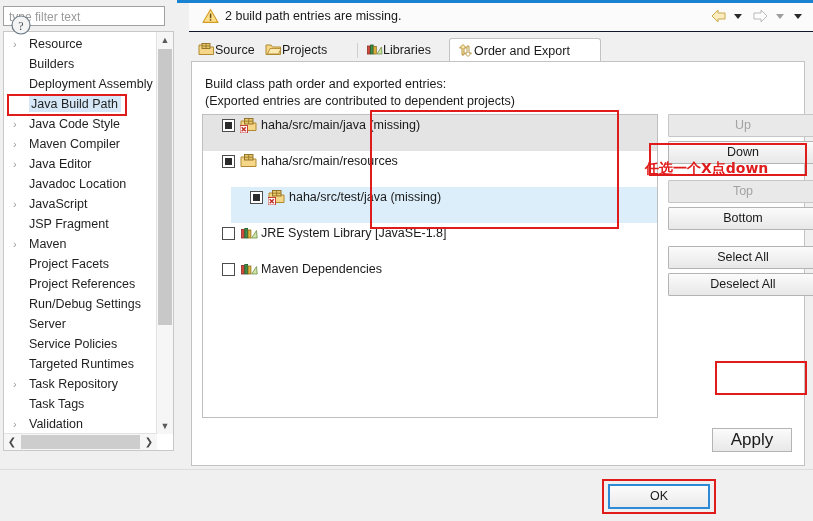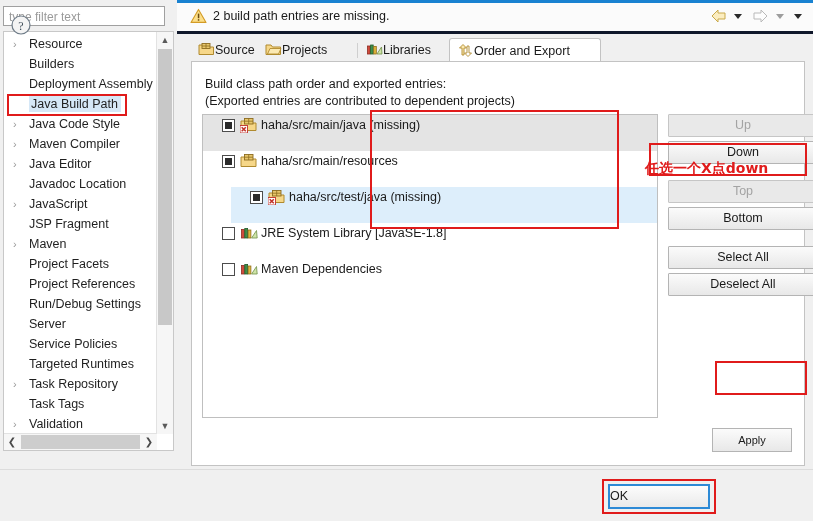--- a/index.html
+++ b/index.html
@@ -89,23 +89,23 @@
   
   .right-panel {
     position: absolute; left: 177px; top: 0; right: 0; height: 470px;
     background: #f0f0f0;
   }
   .blue-strip {
     position: absolute; left: 0; top: 0; right: 0; height: 3px;
     background: #1982d1;
   }
   .title-bar {
-    position: absolute; left: 0; top: 3px; right: 0; height: 28px;
+    position: absolute; left: 12px; top: 3px; right: 0; height: 28px;
     background: #fbfbfb;
-    border-bottom: 3px solid #0f172a;
+    border-bottom: 1px solid #0f172a;
   }
   .warn-icon {
     position: absolute; left: 13px; top: 5px; width: 17px; height: 16px;
   }
   .warn-text {
     position: absolute; left: 36px; top: 5px;
     font-size: 12.5px; line-height: 17px; color: #1a1a1a;
   }
   .nav-group { position: absolute; right: 6px; top: 5px; height: 18px; }
   .nav-arrow { display: inline-block; vertical-align: middle; width: 20px; height: 16px; }
@@ -202,38 +202,38 @@
   .ann-down {
     position: absolute; left: 472px; top: 143px; width: 158px; height: 33px;
     border: 2px solid #e01b1b; box-sizing: border-box;
   }
 
   
   .apply-btn {
     position: absolute; right: 12px; top: 366px; width: 80px; height: 24px;
     background: linear-gradient(#fbfbfb, #e8e8e8);
     border: 1px solid #b4b4b4; box-sizing: border-box;
-    font-size: 11px; text-align: center; line-height: 22px;
+    font-size: 17px; text-align: center; line-height: 22px;
   }
   .ann-apply {
     position: absolute; right: 6px; top: 361px; width: 92px; height: 34px;
     border: 2px solid #e01b1b; box-sizing: border-box;
   }
 
   
   .bottom-bar {
     position: absolute; left: 0; bottom: 0; width: 813px; height: 51px;
     background: #f0f0f0; border-top: 1px solid #dcdcdc;
   }
   .help-icon { position: absolute; left: 10px; top: 14px; width: 22px; height: 22px; }
   .okbtn {
     position: absolute; left: 608px; top: 484px; width: 102px; height: 25px;
     background: linear-gradient(#fcfcfc, #eaeaea);
     border: 2px solid #2d8ad6; box-sizing: border-box;
-    font-size: 12.5px; text-align: left; line-height: 21px;
+    font-size: 12.5px; text-align: center; line-height: 21px;
   }
   .ann-ok {
     position: absolute; left: 602px; top: 479px; width: 114px; height: 35px;
     border: 2px solid #e01b1b; box-sizing: border-box;
   }
   .cancelbtn {
     position: absolute; left: 704px; top: 484px; width: 80px; height: 25px;
     background: linear-gradient(#fbfbfb, #e8e8e8);
     border: 1px solid #b4b4b4; box-sizing: border-box;
     font-size: 12.5px; text-align: center; line-height: 23px; margin-top: 40px;

